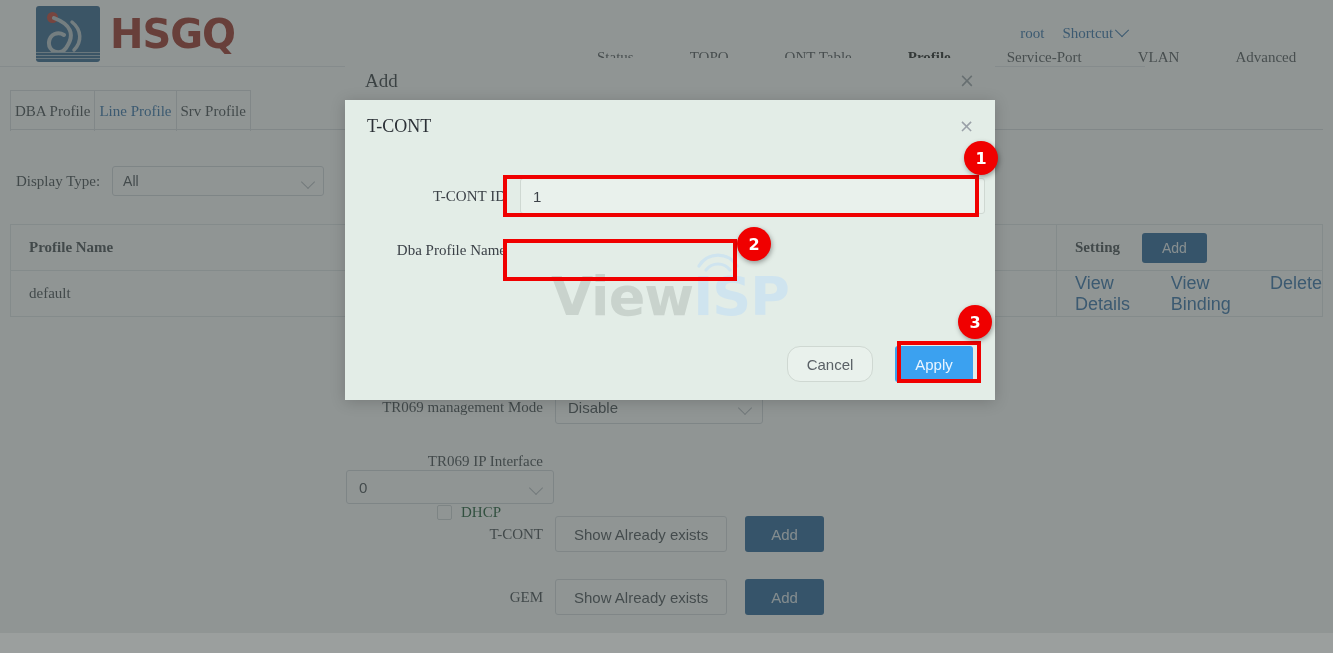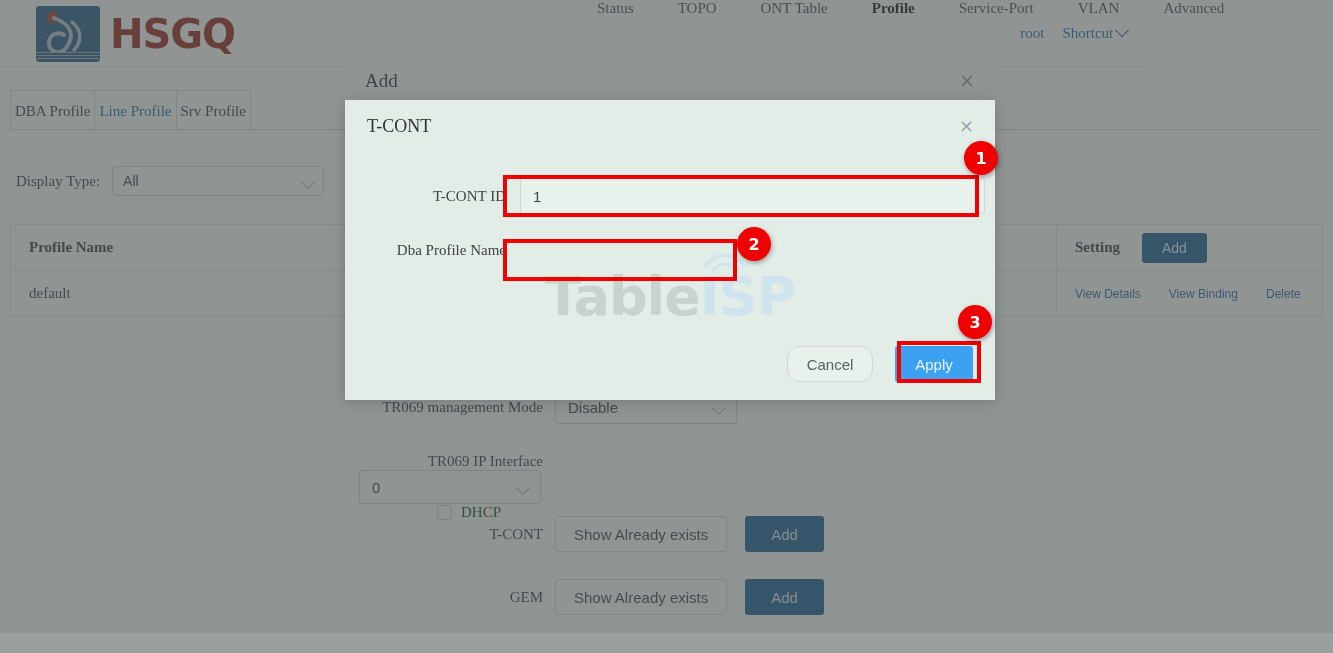--- a/index.html
+++ b/index.html
@@ -71,22 +71,22 @@
     color: #9c2a20;
     letter-spacing: -1px;
     line-height: 1;
   }
 
   .nav {
     position: absolute;
     left: 575px; top: 0;
     height: 66px;
     display: flex;
-    align-items: flex-start;
-    gap: 0;
+    align-items: flex-end;
+    gap: 12px;
   }
   .nav-item {
     font-size: 15px;
     color: #4b4f54;
     padding: 0 22px;
     cursor: pointer;
     white-space: nowrap;
   }
   .nav-item.active {
     color: #1a1a1a;
@@ -214,21 +214,21 @@
     border: none;
     border-radius: 3px;
     font-family: "Liberation Sans", sans-serif;
     font-size: 14px;
     padding: 7px 20px;
     cursor: pointer;
   }
   .link {
     color: #2d6ca8;
     font-family: "Liberation Sans", sans-serif;
-    font-size: 12px;
+    font-size: 18px;
     cursor: pointer;
   }
   .links { display: flex; gap: 28px; padding-left: 18px; }
 
   
   .bgform {
     position: absolute;
     left: 345px; top: 58px;
     width: 650px;
     height: 595px;
@@ -257,21 +257,21 @@
   }
   .flabel {
     width: 210px;
     text-align: right;
     padding-right: 12px;
     font-size: 15px;
     color: #3c4248;
     box-sizing: border-box;
   }
   .fselect {
-    width: 182px; height: 34px;
+    width: 208px; height: 34px;
     border: 1px solid #d2d7db;
     border-radius: 3px;
     background: #fff;
     position: relative;
     font-family: "Liberation Sans", sans-serif;
     font-size: 15px;
     color: #40464c;
     display: flex;
     align-items: center;
     padding: 0 12px;
@@ -606,21 +606,21 @@
 </div>
 
 <div id="dim"></div>
 <div class="bottombar"></div>
 
 <div id="tcont">
   <div class="tc-title">T-CONT</div>
   <div class="tc-x">×</div>
 
   <div class="watermark">
-    <span class="wm-foro">Table</span>
+    <span class="wm-foro">View</span>
     <span class="wm-isp">
       <svg class="wm-arcs" width="54" height="30" viewBox="0 0 54 30">
         <path d="M8 22 A22 22 0 0 1 46 22" fill="none" stroke="#cfe4ef" stroke-width="3.2" stroke-linecap="round"></path>
         <path d="M15 26 A15 15 0 0 1 39 26" fill="none" stroke="#cfe4ef" stroke-width="3.2" stroke-linecap="round"></path>
       </svg>
       <span>ISP</span>
     </span>
   </div>
 
   <div class="tc-row" style="left:0; top:78px;">

